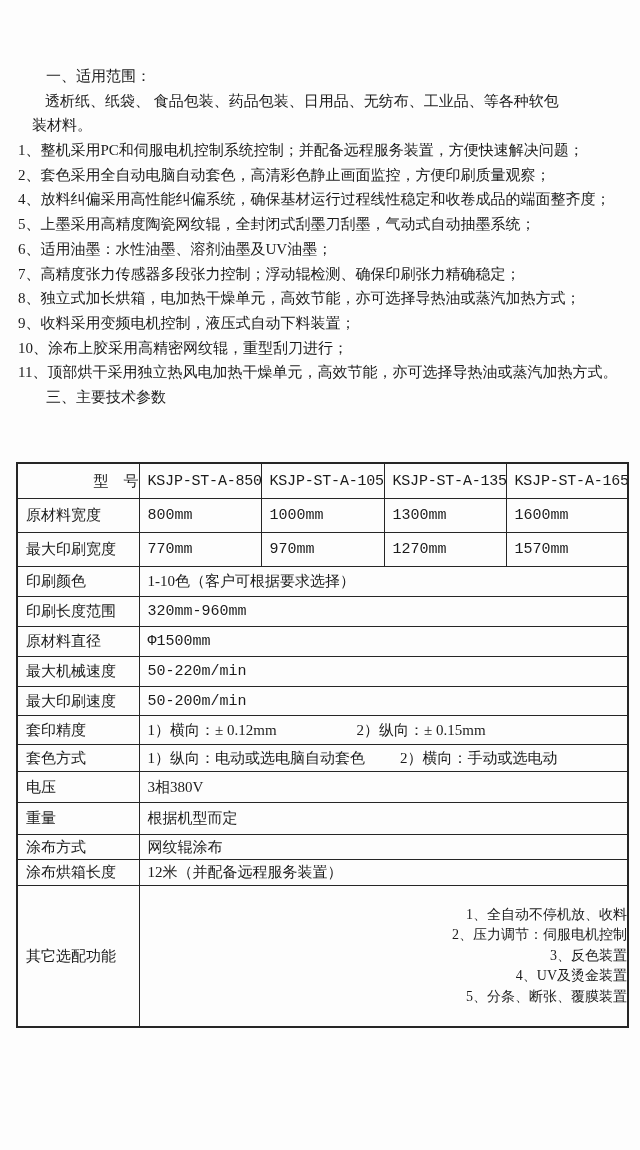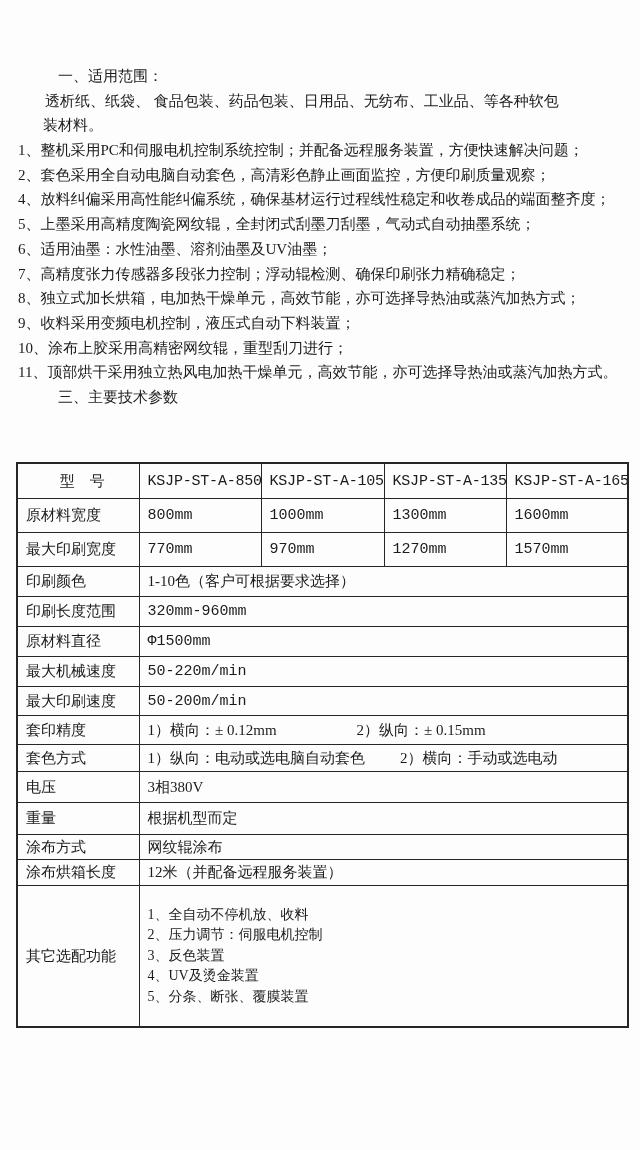--- a/index.html
+++ b/index.html
@@ -9,51 +9,51 @@
     color:#1b1b1b;
     font-family:"Liberation Serif","DejaVu Serif",serif;
     overflow:hidden;
   }
   .page{position:relative;width:640px;height:1150px;background:#fdfdfd;}
   .textblock{position:absolute;top:64px;left:0;width:640px;}
   .line{
     height:24.7px;line-height:24.7px;
     font-size:15px;white-space:pre;
   }
-  .heading{padding-left:58px;}
+  .heading{padding-left:46px;}
   .body-first{padding-left:45px;}
-  .body-cont{padding-left:43px;}
+  .body-cont{padding-left:32px;}
   .feature{padding-left:18px;}
 
   table.spec{
     position:absolute;top:462px;left:16px;
     width:611px;
     border-collapse:collapse;
     table-layout:fixed;
     border:2px solid #262626;
   }
   table.spec td{
     border:1px solid #262626;
     vertical-align:middle;
     padding:0 0 0 8px;
     white-space:nowrap;
     overflow:hidden;
     font-size:15px;
   }
   td.model-label{
-    text-align:center;padding-left:0;
+    text-align:right;padding-left:0;
     font-size:16px;
   }
   .mono{font-family:"Liberation Mono","DejaVu Sans Mono",monospace;}
   td.model{font-size:12.2px;padding-left:3px;letter-spacing:-0.2px;}
   td.val-latin{font-size:13.5px;}
   td.val{font-size:14.5px;}
   .part2-wide{display:inline-block;margin-left:80px;}
   .part2-narrow{display:inline-block;margin-left:35px;}
-  td.options{vertical-align:middle;padding-left:12px;}
+  td.options{vertical-align:middle;padding-left:12px;text-align:right;}
   td.options .opt{font-size:14px;line-height:20.5px;white-space:pre;}
 
   tr.h34>td{height:34px;}
   tr.h33>td{height:33px;}
   tr.h29>td{height:29px;}
   tr.h28>td{height:28px;}
   tr.h26>td{height:26px;}
   tr.h30>td{height:30px;}
   tr.h31>td{height:31px;}
   tr.h24>td{height:24px;}

